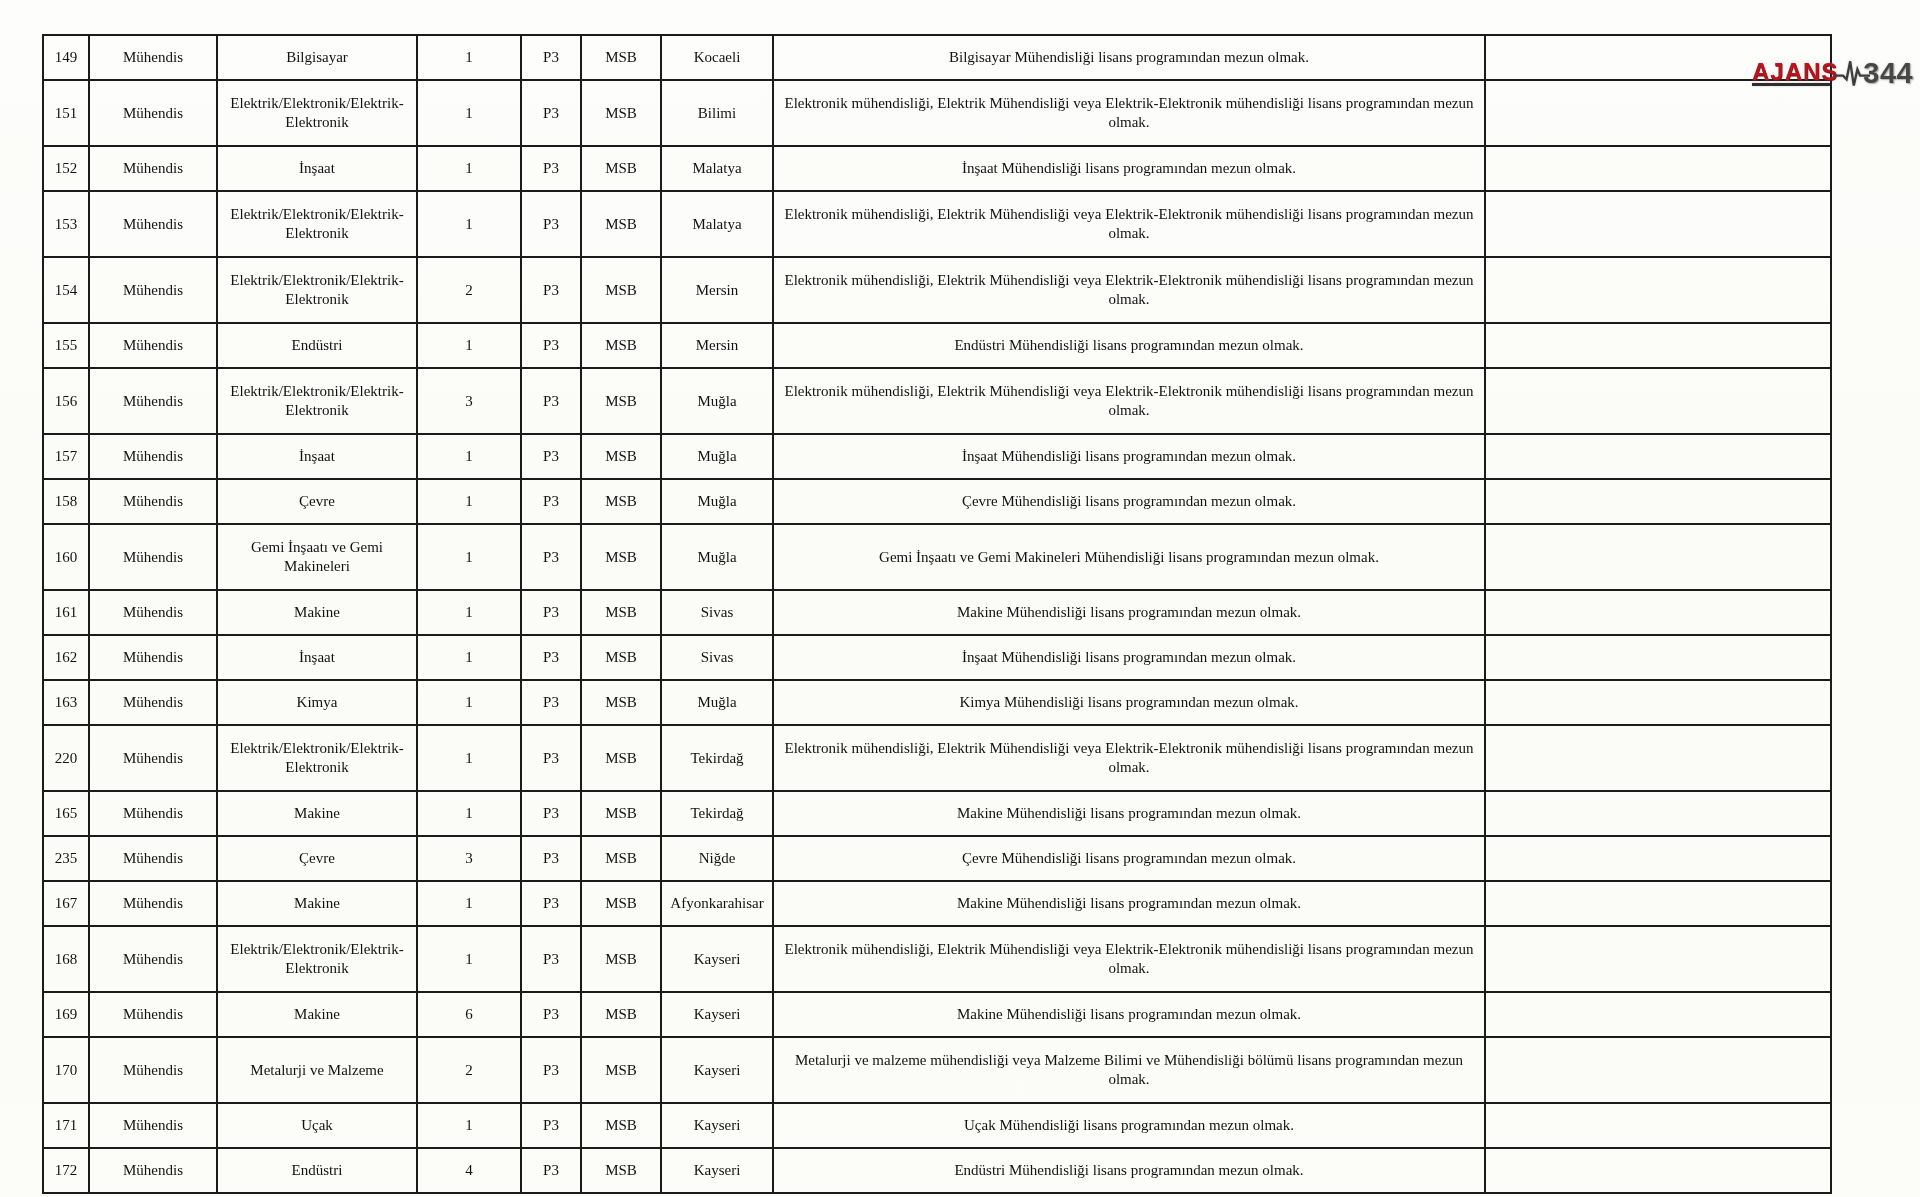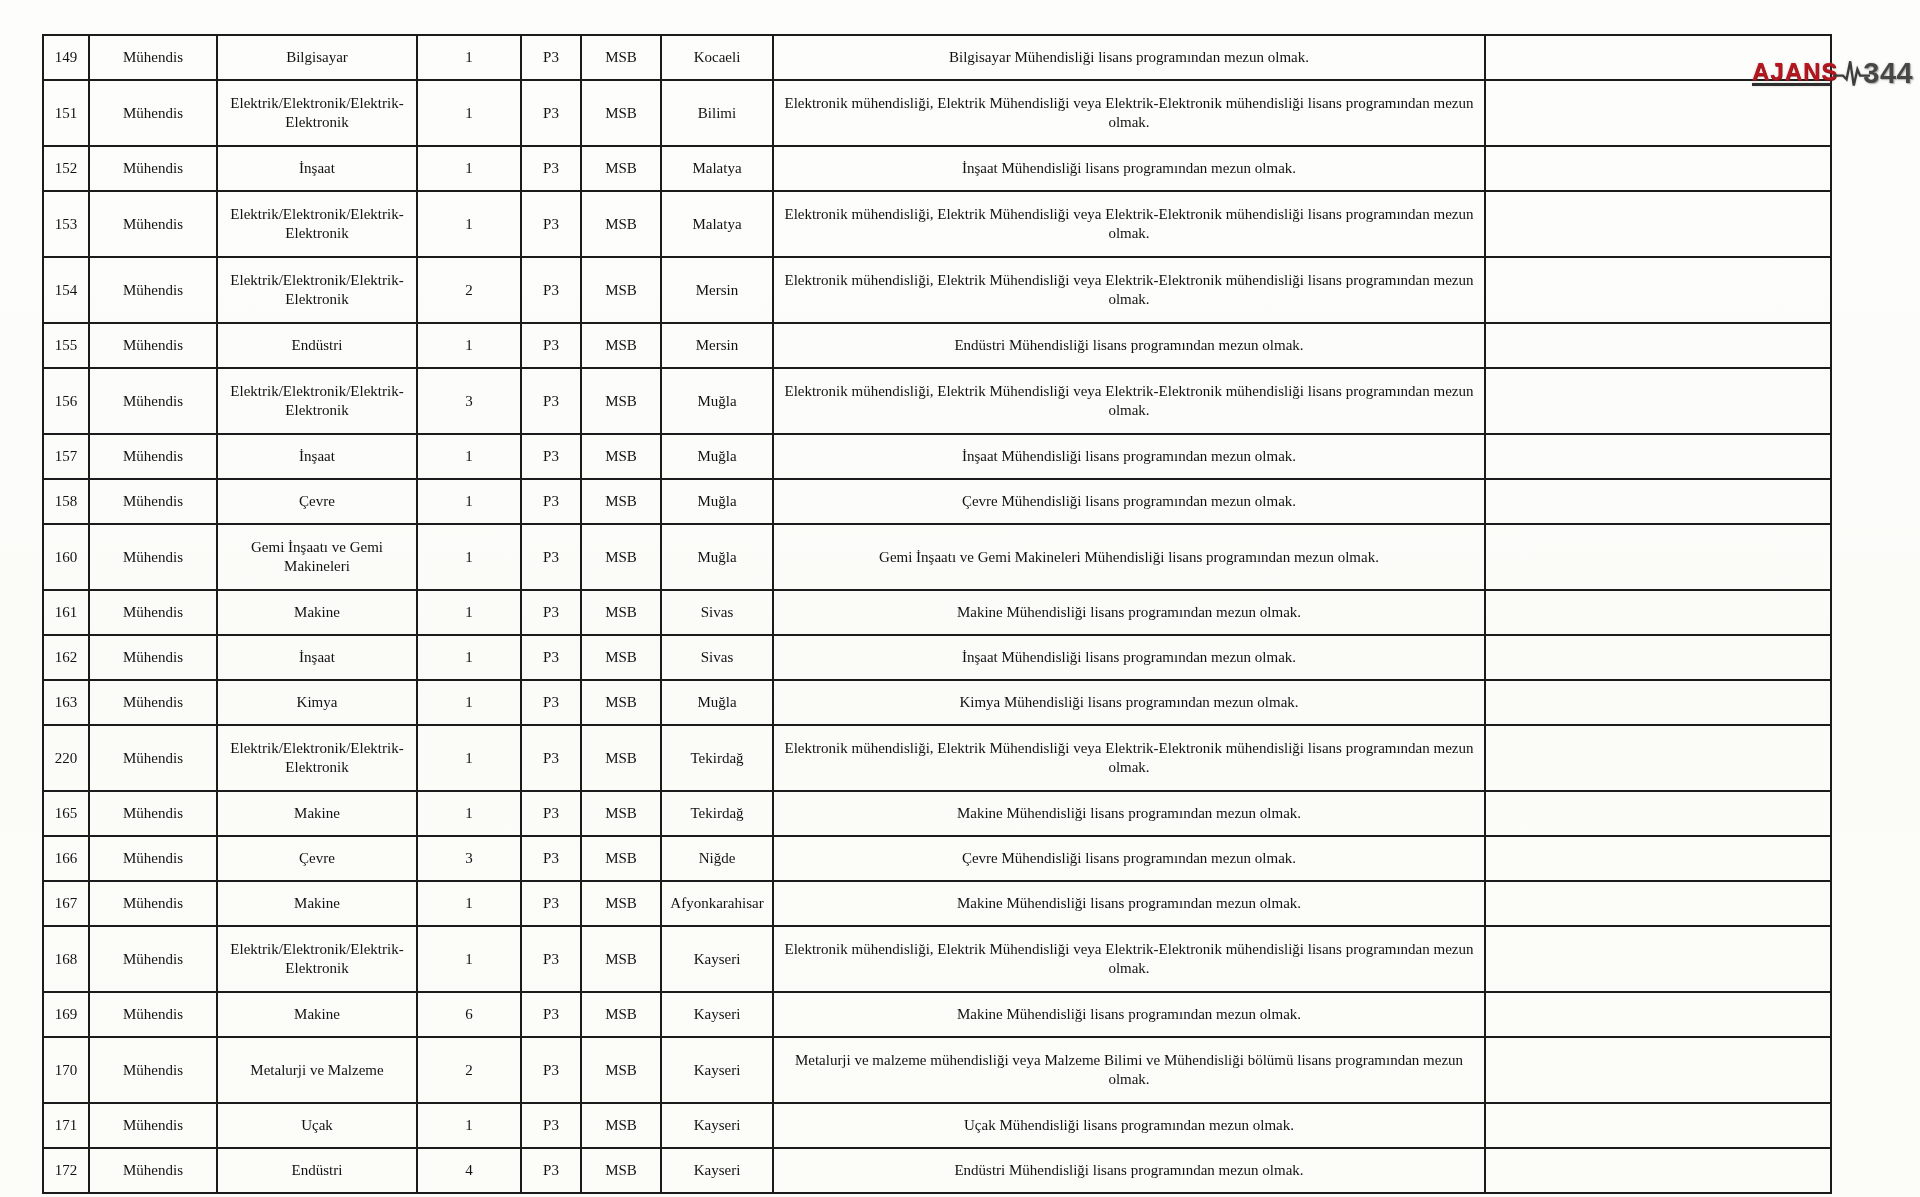--- a/index.html
+++ b/index.html
@@ -272,21 +272,21 @@
           <td class="col-title">Mühendis</td>
           <td class="col-branch">Makine</td>
           <td class="col-count">1</td>
           <td class="col-grade">P3</td>
           <td class="col-org">MSB</td>
           <td class="col-city">Tekirdağ</td>
           <td class="col-requirement">Makine Mühendisliği lisans programından mezun olmak.</td>
           <td class="col-blank"></td>
         </tr>
         <tr class="single">
-          <td class="col-no">166</td>
+          <td class="col-no">235</td>
           <td class="col-title">Mühendis</td>
           <td class="col-branch">Çevre</td>
           <td class="col-count">3</td>
           <td class="col-grade">P3</td>
           <td class="col-org">MSB</td>
           <td class="col-city">Niğde</td>
           <td class="col-requirement">Çevre Mühendisliği lisans programından mezun olmak.</td>
           <td class="col-blank"></td>
         </tr>
         <tr class="single">

